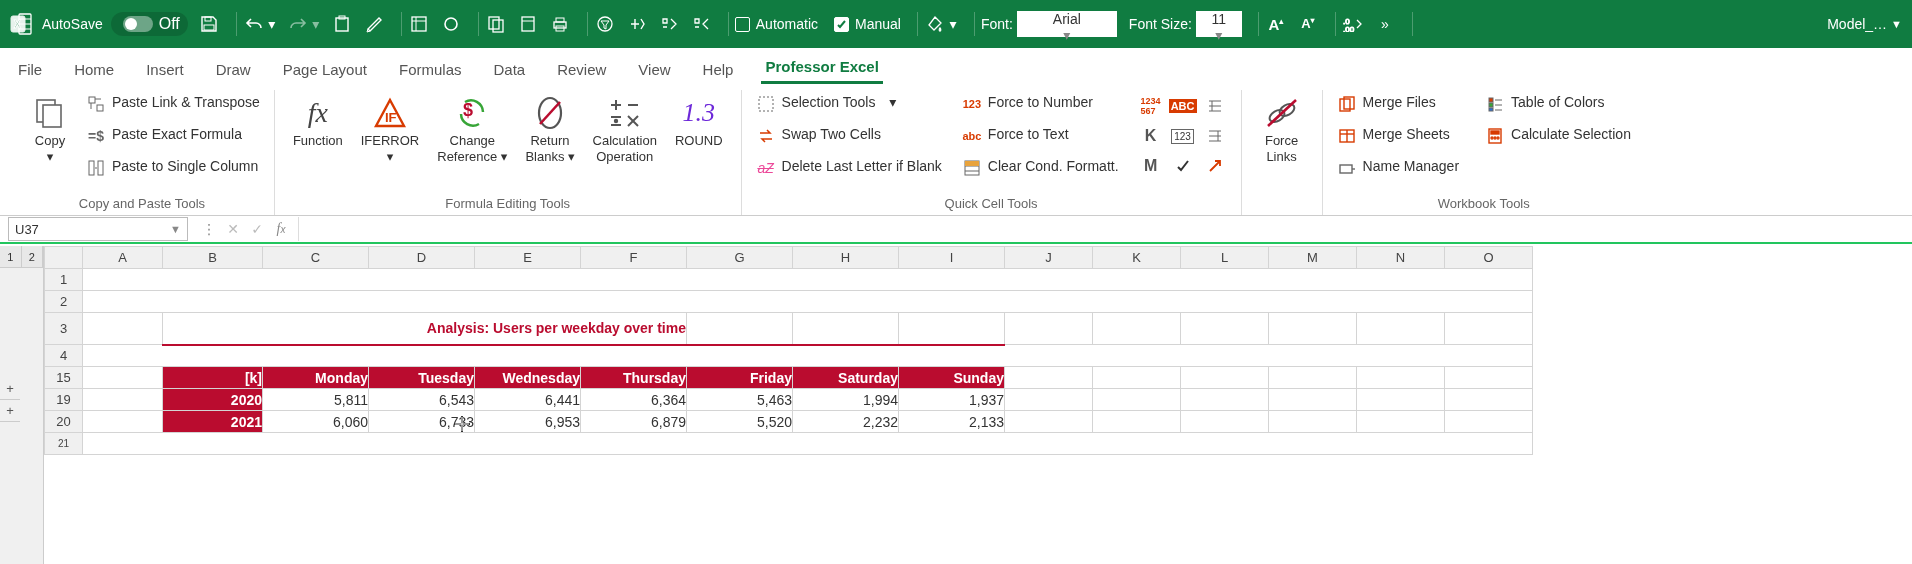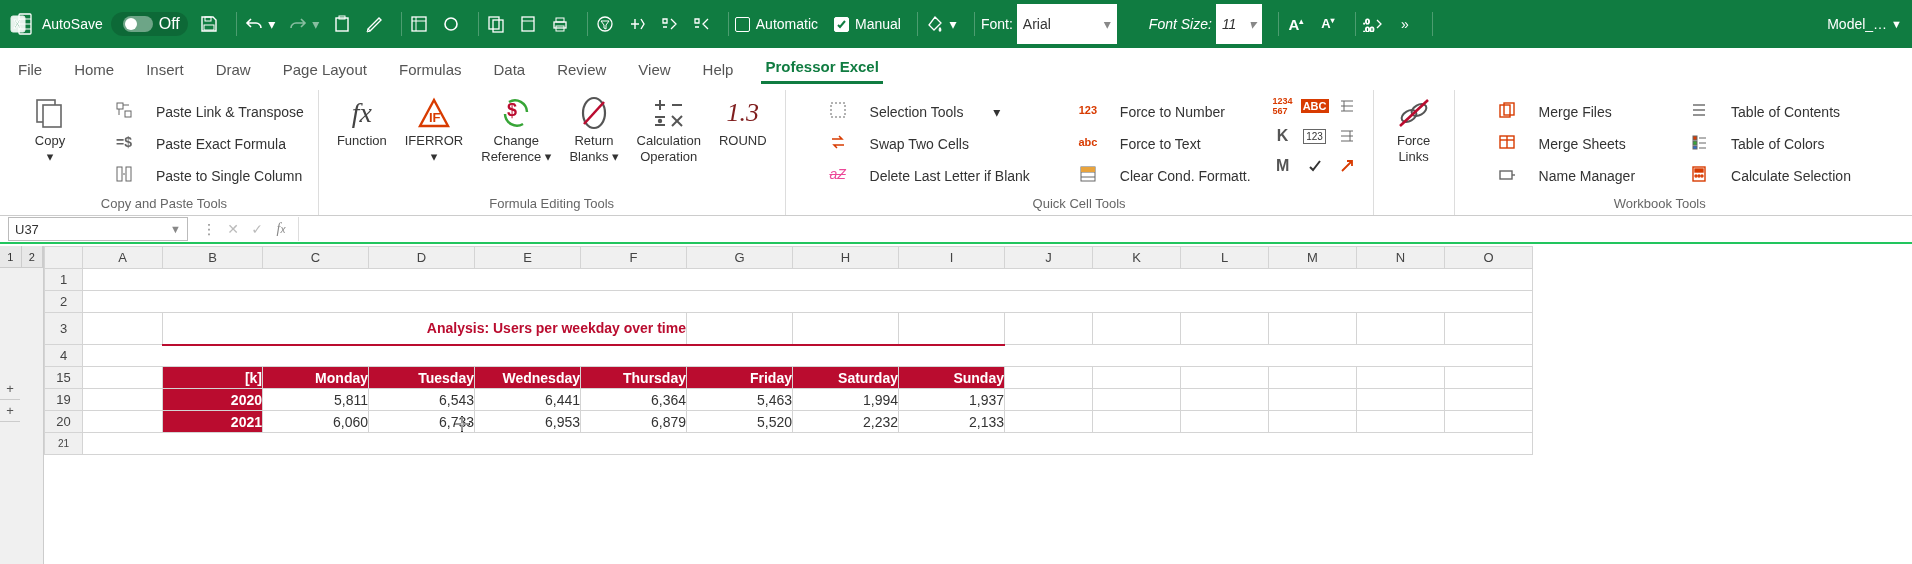--- a/index.html
+++ b/index.html
@@ -11,41 +11,41 @@
 .titlebar .sep { width: 1px; height: 24px; background: rgba(255,255,255,.25); margin: 0 6px; }
 .autosave-switch { display: inline-flex; align-items: center; gap: 6px; background: rgba(0,0,0,.15); border-radius: 14px; padding: 3px 8px 3px 12px; margin-left: 8px; }
 .switch { width: 30px; height: 16px; border-radius: 8px; background: rgba(255,255,255,.4); position: relative; }
 .switch .knob { width: 12px; height: 12px; border-radius: 6px; background: #fff; position: absolute; top: 2px; left: 2px; }
 .tb-icon { width: 22px; height: 22px; display: flex; align-items: center; justify-content: center; }
 .tb-drop { width: 10px; display: flex; justify-content: center; margin-left: 2px; }
 .titlebar svg { stroke: #fff; fill: none; }
 .checkbox { width: 15px; height: 15px; border: 1.5px solid #fff; border-radius: 2px; margin-right: 6px; display: flex; align-items: center; justify-content: center; }
 .checkbox.checked { background: #fff; }
 .checkbox.checked svg { stroke: #107c41; }
-.font-input { height: 40px; background: #fff; color: #333; padding: 0 6px; display: flex; align-items: center; justify-content: space-between; }
+.font-input { height: 26px; background: #fff; color: #333; padding: 0 6px; display: flex; align-items: center; justify-content: space-between; flex-direction: column; }
 .font-input.name { width: 100px; }
 .font-input.size { width: 46px; }
 .font-label { margin-right: 4px; }
 .titlebar-right { margin-left: auto; display: flex; align-items: center; gap: 4px; }
 
 
 .menutabs { height: 36px; display: flex; align-items: flex-end; padding: 0 14px; gap: 24px; background: #fff; }
 .menutabs .tab { padding: 6px 4px; color: #555; cursor: pointer; font-size: 15px; }
 .menutabs .tab.active { color: #107c41; font-weight: 600; border-bottom: 3px solid #107c41; }
 
 
 .ribbon { height: 132px; border-bottom: 1px solid #ccc; background: #fff; display: flex; padding: 6px 10px 0 10px; }
 .group { border-right: 1px solid #ddd; padding: 0 12px; display: flex; flex-direction: column; }
 .group-body { flex: 1; display: flex; align-items: flex-start; gap: 6px; padding-top: 2px; }
 .group-label { text-align: center; color: #666; font-size: 13px; padding: 2px 0 4px 0; }
 .big-btn { display: flex; flex-direction: column; align-items: center; justify-content: flex-start; text-align: center; padding: 0 6px; font-size: 13px; color: #333; min-width: 56px; }
 .big-btn .icon-slot { height: 42px; display: flex; align-items: center; justify-content: center; }
 .big-btn .lbl { line-height: 1.15; }
 .big-btn .lbl2 { min-height: 16px; }
-.small-btn { display: flex; align-items: flex-end; gap: 22px; font-size: 14px; color: #333; padding: 2px 2px; height: 30px; margin-left: 28px; }
+.small-btn { display: flex; align-items: flex-start; gap: 6px; font-size: 14px; color: #333; padding: 2px 2px; height: 30px; }
 .small-btn .icon-slot { width: 20px; height: 20px; display: flex; align-items: center; justify-content: center; }
 .col-stack { display: flex; flex-direction: column; justify-content: flex-start; gap: 2px; }
 .mini { width: 28px; height: 28px; display: flex; align-items: center; justify-content: center; }
 
 
 .formula-row { height: 28px; border-bottom: 2px solid #22c55e; display: flex; align-items: center; }
 .namebox { width: 180px; height: 24px; border: 1px solid #bbb; margin-left: 8px; display: flex; align-items: center; justify-content: space-between; padding: 0 6px; font-size: 13px; }
 .fx-btns { display: flex; align-items: center; gap: 2px; margin-left: 10px; color: #888; }
 .fx-btns span { width: 22px; text-align: center; }
 .fx-label { font-style: italic; font-family: "Times New Roman", serif; }
@@ -212,21 +212,21 @@
       <div class="tb-drop">▾</div>
     </div>
   <div class="sep"></div>
   <div class="tb-item">
     <span class="font-label">Font:</span>
     <div class="font-input name">
         <span>Arial</span>
         <span style="color:#888;">▾</span>
       </div>
   </div>
-  <div class="tb-item" style="margin-left:22px;font-style:italic;">
+  <div class="tb-item" style="margin-left:2px;">
     <span class="font-label">Font Size:</span>
     <div class="font-input size">
         <span>11</span>
         <span style="color:#888;">▾</span>
       </div>
   </div>
   <div class="sep"></div>
   <div class="tb-item tb-icon">
       <span style="font-size:15px;font-weight:600;">A<sup style="font-size:8px;">▴</sup></span>
     </div>
@@ -361,21 +361,21 @@
               <circle cx="8" cy="25" r="1.2" fill="#555"></circle>
               <line x1="20" y1="20" x2="30" y2="30"></line>
               <line x1="30" y1="20" x2="20" y2="30"></line>
             </svg>
           </div>
         <div class="lbl">Calculation</div>
         <div class="lbl2">Operation</div>
       </div>
       <div class="big-btn">
         <div class="icon-slot">
-            <span style="font-size:26px;font-weight:400;color:#7f1d1d;font-style:italic;font-family:serif;">1.3</span>
+            <span style="font-size:26px;font-weight:400;color:#6d28d9;font-style:italic;font-family:serif;">1.3</span>
           </div>
         <div class="lbl">ROUND</div>
           <div class="lbl2"></div>
       </div>
     </div>
     <div class="group-label">Formula Editing Tools</div>
   </div>
 
   <div class="group">
     <div class="group-body">
@@ -515,30 +515,20 @@
             <div class="icon-slot">
               <svg width="18" height="18" viewBox="0 0 18 18" stroke="#666" fill="none" stroke-width="1.4">
                 <rect x="2" y="6" width="12" height="8"></rect>
                 <path d="M14 10h3"></path>
               </svg>
             </div>
             <span>Name Manager</span>
           </div>
       </div>
       <div class="col-stack" style="margin-left:16px;">
-        <div class="small-btn">
-            <div class="icon-slot">
-              <svg width="18" height="18" viewBox="0 0 18 18" stroke="#666" fill="none" stroke-width="1.4">
-                <line x1="3" y1="4" x2="15" y2="4"></line>
-                <line x1="3" y1="9" x2="15" y2="9"></line>
-                <line x1="3" y1="14" x2="15" y2="14"></line>
-              </svg>
-            </div>
-            <span>Table of Contents</span>
-          </div>
         <div class="small-btn">
             <div class="icon-slot">
               <svg width="18" height="18" viewBox="0 0 18 18" stroke="#666" stroke-width="1">
                 <rect x="3" y="3" width="4" height="4" fill="#d83b01"></rect>
                 <rect x="3" y="8" width="4" height="4" fill="#37a537"></rect>
                 <rect x="3" y="13" width="4" height="3" fill="#2a6fd6"></rect>
                 <line x1="9" y1="5" x2="16" y2="5"></line>
                 <line x1="9" y1="10" x2="16" y2="10"></line>
                 <line x1="9" y1="15" x2="16" y2="15"></line>
               </svg>

